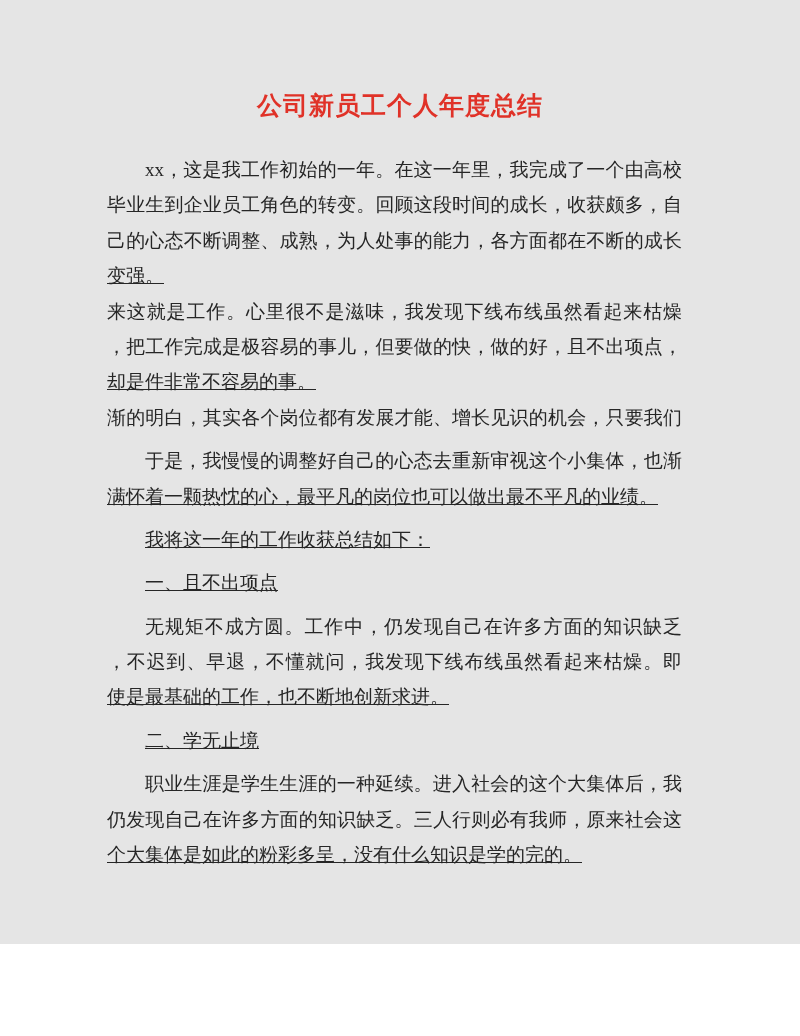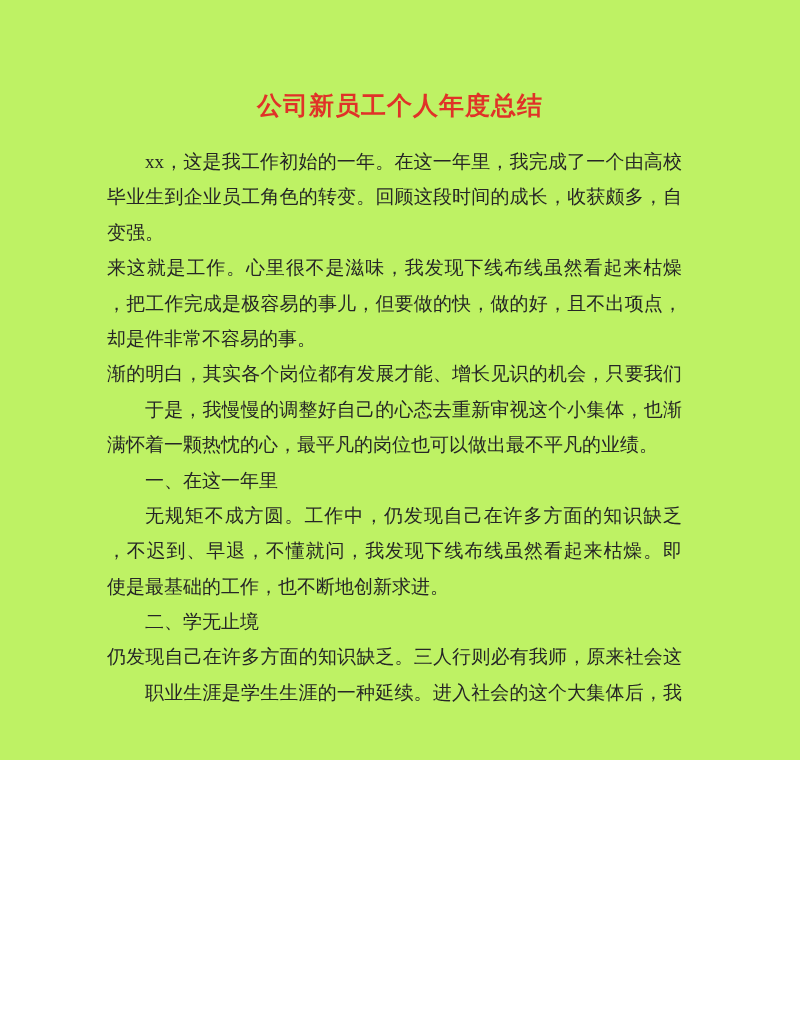--- a/index.html
+++ b/index.html
@@ -3,22 +3,22 @@
 <meta charset="utf-8">
 <style>
   html, body {
     margin: 0;
     padding: 0;
     background: #ffffff;
   }
   .page {
     position: relative;
     width: 800px;
-    height: 760px;
-    background: #bef264;
+    height: 944px;
+    background: #e5e5e5;
     overflow: hidden;
     font-family: "Liberation Serif", "DejaVu Serif", serif;
   }
   .doc-title {
     position: absolute;
     top: 90px;
     left: 0;
     width: 100%;
     margin: 0;
     text-align: center;
@@ -37,22 +37,22 @@
   }
   .line {
     height: 35.4px;
     line-height: 35.4px;
     font-size: 19px;
     text-align: justify;
     text-align-last: justify;
     text-justify: inter-character;
     overflow: hidden;
   }
-  .line.indent { text-indent: 38px; }
-  .line.last   { text-align-last: left; }
+  .line.indent { text-indent: 38px; margin-top: 8px; }
+  .line.last   { text-align-last: left; text-decoration: underline; }
   .doc-footer {
     position: absolute;
     top: 966px;
     left: 0;
     width: 100%;
     text-align: left;
     font-size: 16px;
     line-height: 22px;
     letter-spacing: 2px;
     color: #2b2b2b;
@@ -61,32 +61,35 @@
 </style>
 </head>
 <body>
 
 <div class="page">
   <h1 class="doc-title" style="color: rgb(224, 50, 40);">公司新员工个人年度总结</h1>
 
   <div class="doc-body" id="doc-body" style="color: rgb(38, 38, 38);">
       <div class="line indent">xx，这是我工作初始的一年。在这一年里，我完成了一个由高校</div>
       <div class="line">毕业生到企业员工角色的转变。回顾这段时间的成长，收获颇多，自</div>
+      <div class="line">己的心态不断调整、成熟，为人处事的能力，各方面都在不断的成长</div>
       <div class="line last">变强。</div>
       <div class="line">来这就是工作。心里很不是滋味，我发现下线布线虽然看起来枯燥</div>
       <div class="line">，把工作完成是极容易的事儿，但要做的快，做的好，且不出项点，</div>
       <div class="line last">却是件非常不容易的事。</div>
       <div class="line">渐的明白，其实各个岗位都有发展才能、增长见识的机会，只要我们</div>
       <div class="line indent">于是，我慢慢的调整好自己的心态去重新审视这个小集体，也渐</div>
       <div class="line last">满怀着一颗热忱的心，最平凡的岗位也可以做出最不平凡的业绩。</div>
-      <div class="line indent last">一、在这一年里</div>
+      <div class="line indent last">我将这一年的工作收获总结如下：</div>
+      <div class="line indent last">一、且不出项点</div>
       <div class="line indent">无规矩不成方圆。工作中，仍发现自己在许多方面的知识缺乏</div>
       <div class="line">，不迟到、早退，不懂就问，我发现下线布线虽然看起来枯燥。即</div>
       <div class="line last">使是最基础的工作，也不断地创新求进。</div>
       <div class="line indent last">二、学无止境</div>
+      <div class="line indent">职业生涯是学生生涯的一种延续。进入社会的这个大集体后，我</div>
       <div class="line">仍发现自己在许多方面的知识缺乏。三人行则必有我师，原来社会这</div>
-      <div class="line indent">职业生涯是学生生涯的一种延续。进入社会的这个大集体后，我</div>
+      <div class="line last">个大集体是如此的粉彩多呈，没有什么知识是学的完的。</div>
     </div>
 
   <div class="doc-footer">
     <span>第 1 页  共 2 页</span>
   </div>
 </div>
 
 </body></html>

